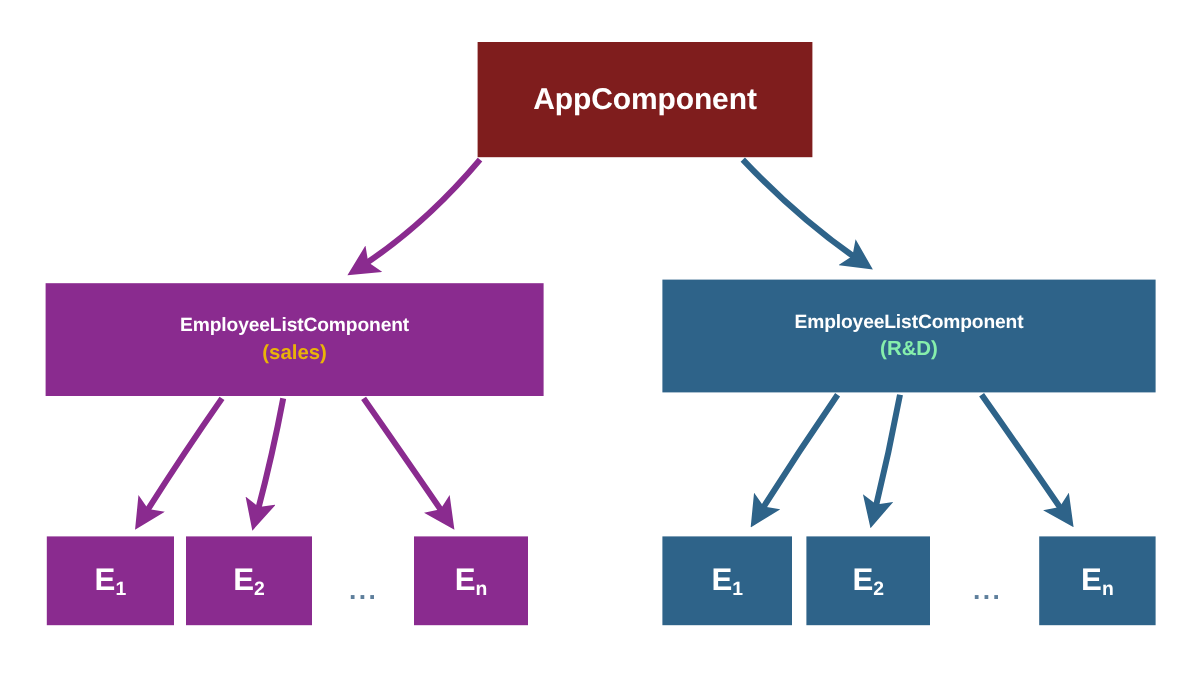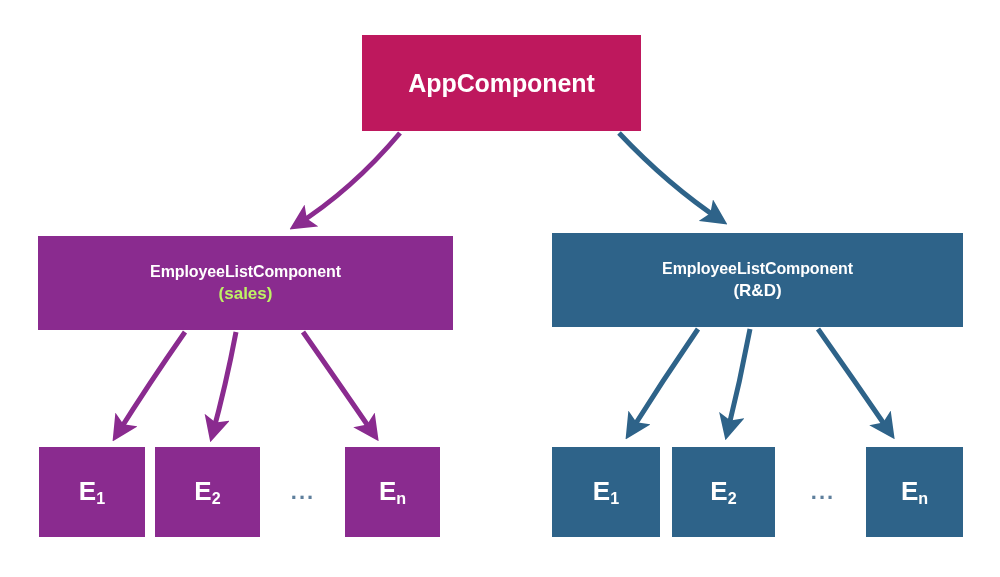--- a/index.html
+++ b/index.html
@@ -80,21 +80,21 @@
   #employee-list-rnd {
     left: 552px;
     top: 233px;
     width: 411px;
     height: 94px;
   }
 
   
   .leaf-node {
     top: 447px;
-    height: 90px;
+    height: 74px;
     font-size: 26px;
     font-weight: bold;
   }
   .leaf-node .leaf-label {
     font-weight: bold;
     white-space: nowrap;
   }
   .leaf-label sub {
     font-size: 0.62em;
     vertical-align: baseline;
@@ -142,32 +142,32 @@
 
     <path d="M 185 332 Q 150 382 116 436" fill="none" stroke="#8a2b8f" stroke-width="5" stroke-linecap="butt" marker-end="url(#arrow-purple)"></path>
     <path d="M 236 332 Q 226 385 212 436" fill="none" stroke="#8a2b8f" stroke-width="5" stroke-linecap="butt" marker-end="url(#arrow-purple)"></path>
     <path d="M 303 332 Q 338 382 375 436" fill="none" stroke="#8a2b8f" stroke-width="5" stroke-linecap="butt" marker-end="url(#arrow-purple)"></path>
 
     <path d="M 698 329 Q 663 380 629 434" fill="none" stroke="#2e6389" stroke-width="5" stroke-linecap="butt" marker-end="url(#arrow-blue)"></path>
     <path d="M 750 329 Q 740 382 727 434" fill="none" stroke="#2e6389" stroke-width="5" stroke-linecap="butt" marker-end="url(#arrow-blue)"></path>
     <path d="M 818 329 Q 854 380 891 434" fill="none" stroke="#2e6389" stroke-width="5" stroke-linecap="butt" marker-end="url(#arrow-blue)"></path>
   </svg>
 
-  <div class="node" id="app-component" style="background: #be185d;">
+  <div class="node" id="app-component" style="background: #7f1d1d; margin-left: 36px;">
     <div class="node-title">AppComponent</div>
   </div>
 
   <div class="node list-node" id="employee-list-sales" style="background: rgb(138, 43, 143);">
     <div class="node-title">EmployeeListComponent</div>
-    <div class="node-subtitle" style="color: #bef264;">(sales)</div>
+    <div class="node-subtitle" style="color: #eab308;">(sales)</div>
   </div>
 
   <div class="node list-node" id="employee-list-rnd" style="background: rgb(46, 99, 137);">
     <div class="node-title">EmployeeListComponent</div>
-    <div class="node-subtitle" style="color: #ffffff;">(R&amp;D)</div>
+    <div class="node-subtitle" style="color: #86efac;">(R&amp;D)</div>
   </div>
 
   <div id="leaf-layer">
       <div class="node leaf-node" id="sales-leaf-1" style="left: 39px; width: 106px; background: rgb(138, 43, 143);">
         <div class="leaf-label">E<sub>1</sub></div>
       </div>
       <div class="node leaf-node" id="sales-leaf-2" style="left: 155px; width: 105px; background: rgb(138, 43, 143);">
         <div class="leaf-label">E<sub>2</sub></div>
       </div>
       <div class="node leaf-node" id="sales-leaf-n" style="left: 345px; width: 95px; background: rgb(138, 43, 143);">

